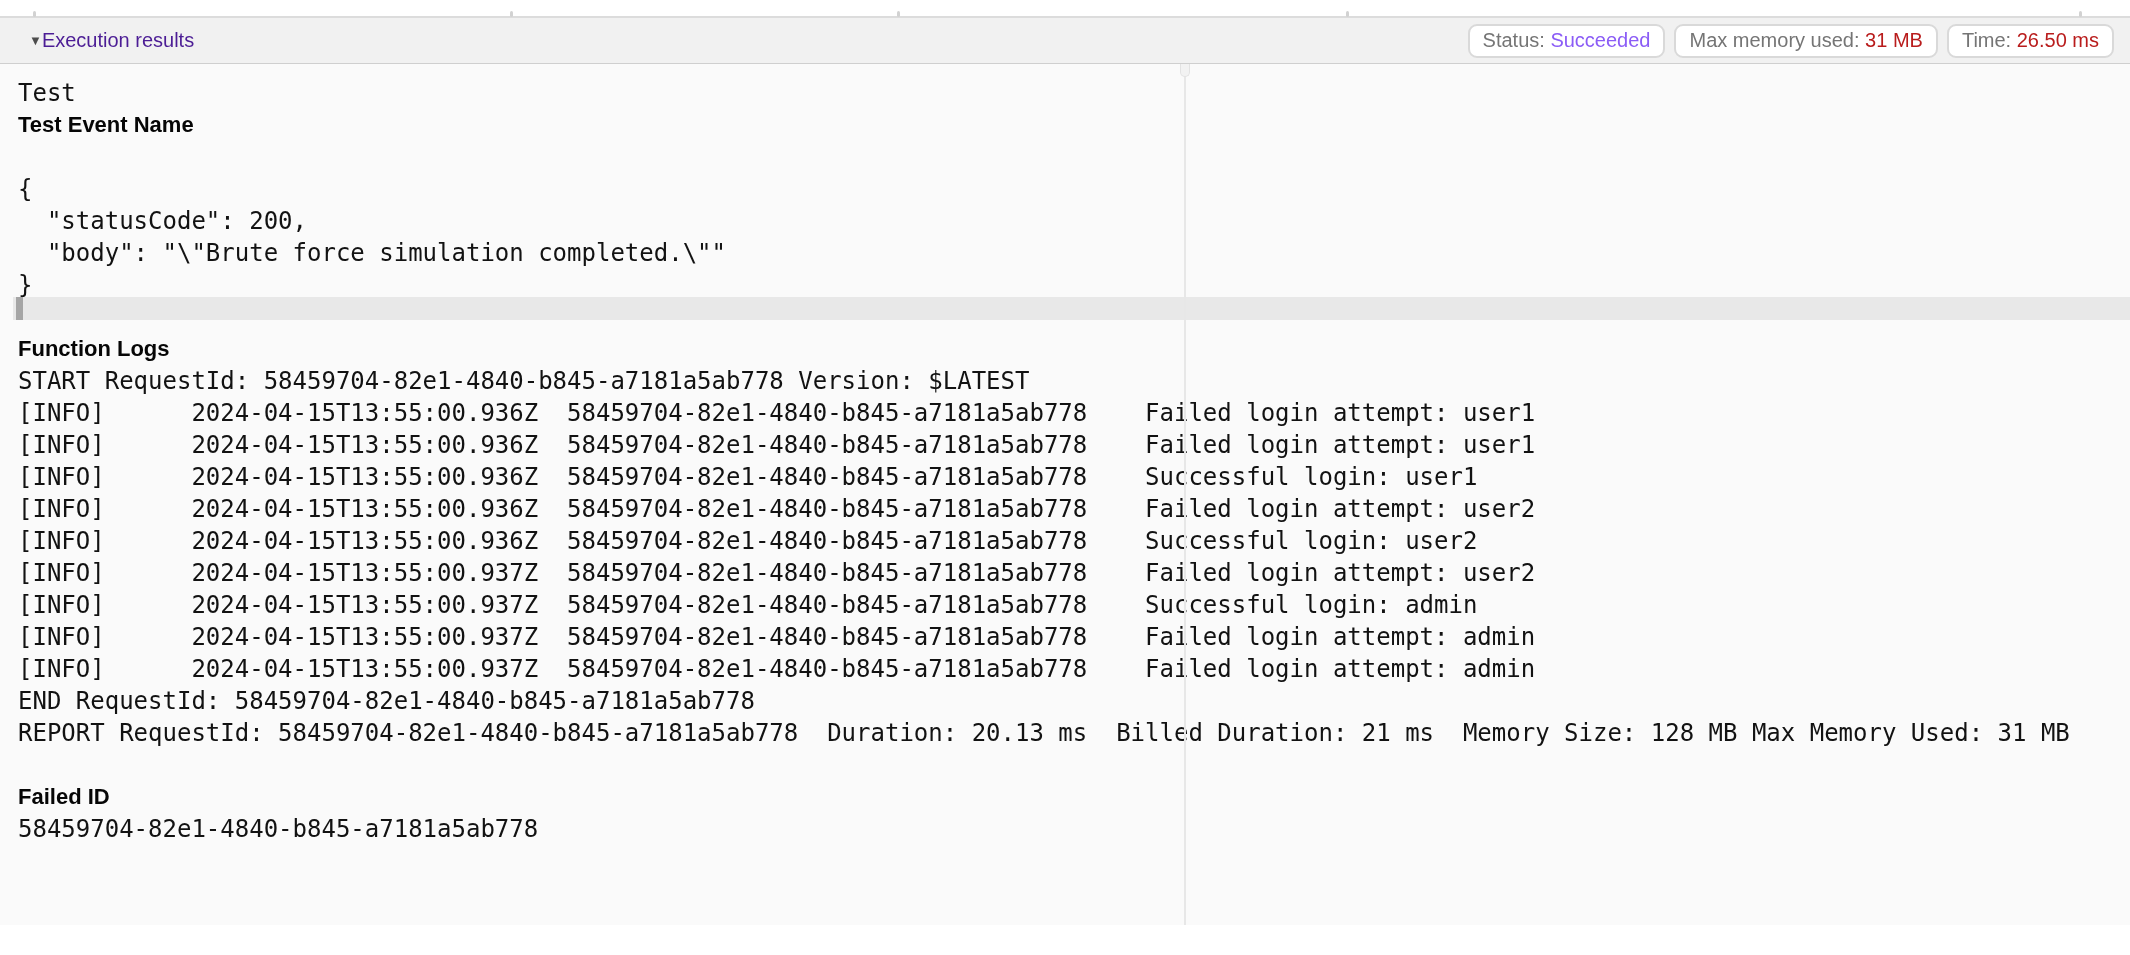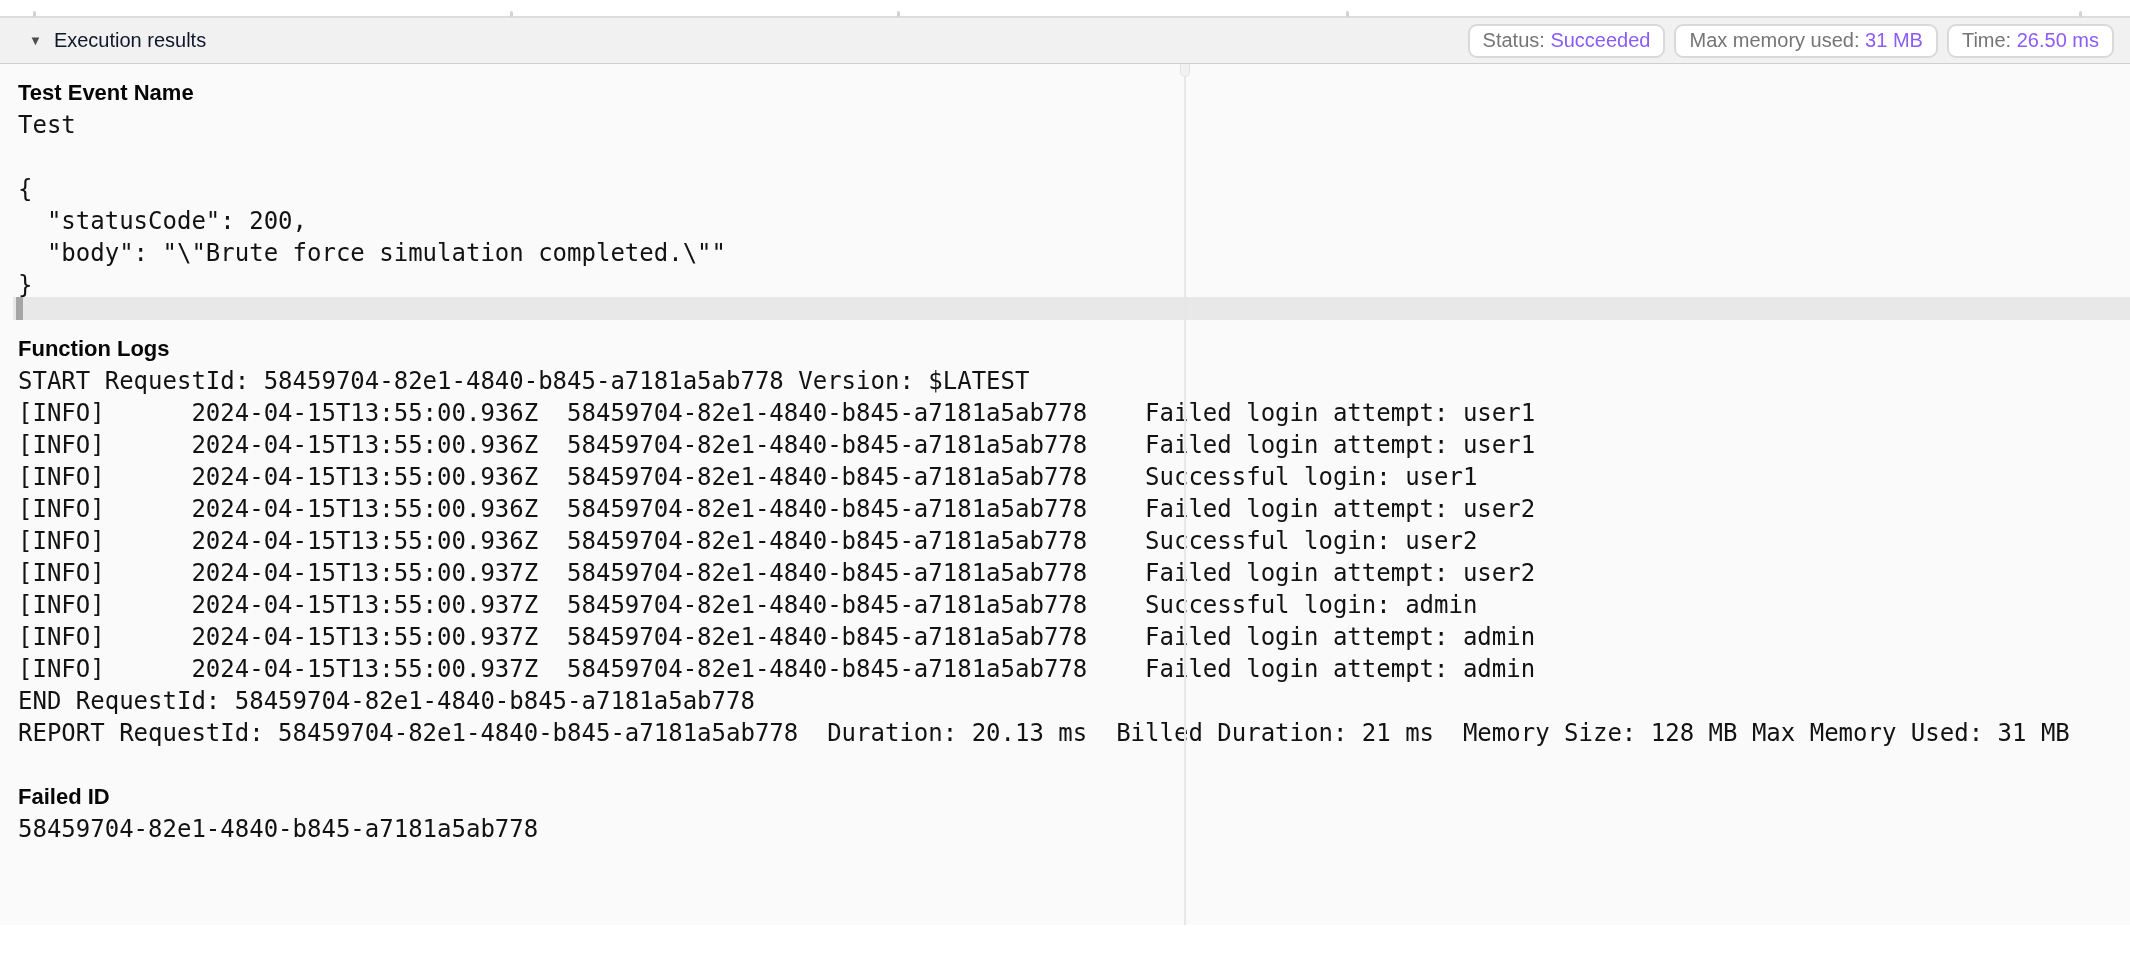--- a/index.html
+++ b/index.html
@@ -9,26 +9,26 @@
   
   .tabstrip{position:absolute;top:0;left:0;width:2130px;height:16px;background:#ffffff;
             border-bottom:2px solid #dcdcdc;}
   .tab-seam{position:absolute;bottom:-1px;width:3px;height:6px;background:#d2d2d2;border-radius:2px;}
 
   
   .header{position:absolute;top:18px;left:0;width:2130px;height:46px;background:#f1f1f1;
           border-bottom:1px solid #cfcfcf;display:flex;align-items:center;box-sizing:border-box;}
   .toggle{display:flex;align-items:center;margin-left:29px;cursor:default;}
   .tri{font-size:13px;color:#4d4d4d;line-height:1;}
-  .title{margin-left:12px;font-size:20px;color:#0f172a;}
+  .title{margin-left:0;font-size:20px;color:#4c1d95;}
   .badges{margin-left:auto;margin-right:16px;display:flex;gap:9px;}
   .pill{background:#ffffff;border:2px solid #d9d9d9;border-radius:9px;height:30px;
         display:flex;align-items:center;padding:0 13px;font-size:20px;white-space:pre;}
   .pill .lbl{color:#757575;}
-  .pill .val{color:#8b5cf6;}
+  .pill .val{color:#b91c1c;}
   .pill .val.green{color:#8b5cf6;}
 
   
   .content{position:absolute;top:64px;left:0;width:2130px;height:861px;background:#fafafa;
            padding-top:13px;box-sizing:border-box;}
   .line{height:32px;line-height:32px;padding-left:18px;white-space:pre;position:relative;}
   .line.mono{font-family:"DejaVu Sans Mono",monospace;font-size:24px;color:#121212;}
   .line.heading{font-family:"Liberation Sans",sans-serif;font-weight:700;font-size:22px;color:#060606;}
   .line.selected .band{position:absolute;left:13px;right:0;top:-4px;height:23px;background:#e8e8e8;}
   .line.selected .cursor{position:absolute;left:16px;top:-4px;width:7px;height:23px;background:#a5a5a5;z-index:2;}
@@ -62,22 +62,22 @@
       <span class="lbl">Max memory used: </span><span class="val">31 MB</span>
     </div>
     <div class="pill">
       <span class="lbl">Time: </span><span class="val">26.50 ms</span>
     </div>
   </div>
 </div>
 
 <div class="content">
   <div id="lines-host">
+      <div class="line mono">Test</div>
       <div class="line heading">Test Event Name</div>
-      <div class="line mono">Test</div>
       <div class="line mono"></div>
       <div class="line mono">{</div>
       <div class="line mono">  "statusCode": 200,</div>
       <div class="line mono">  "body": "\"Brute force simulation completed.\""</div>
       <div class="line mono">}</div>
       <div class="line selected"><div class="band"></div><div class="cursor"></div></div>
       <div class="line heading">Function Logs</div>
       <div class="line mono">START RequestId: 58459704-82e1-4840-b845-a7181a5ab778 Version: $LATEST</div>
       <div class="line mono">[INFO]      2024-04-15T13:55:00.936Z  58459704-82e1-4840-b845-a7181a5ab778    Failed login attempt: user1</div>
       <div class="line mono">[INFO]      2024-04-15T13:55:00.936Z  58459704-82e1-4840-b845-a7181a5ab778    Failed login attempt: user1</div>

